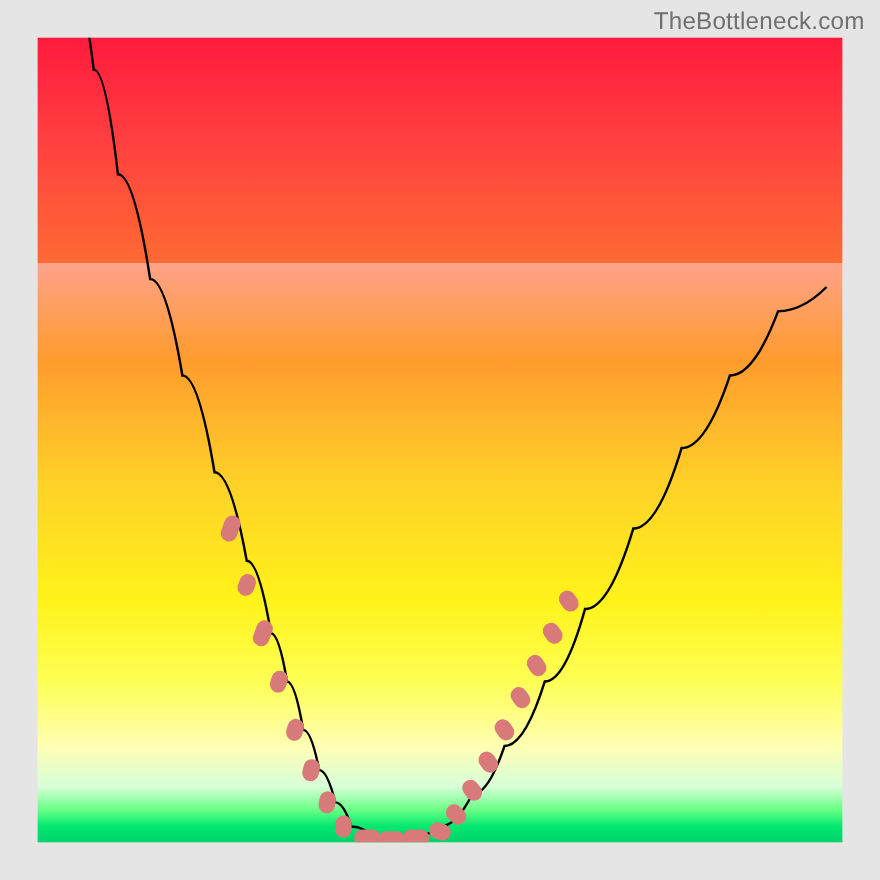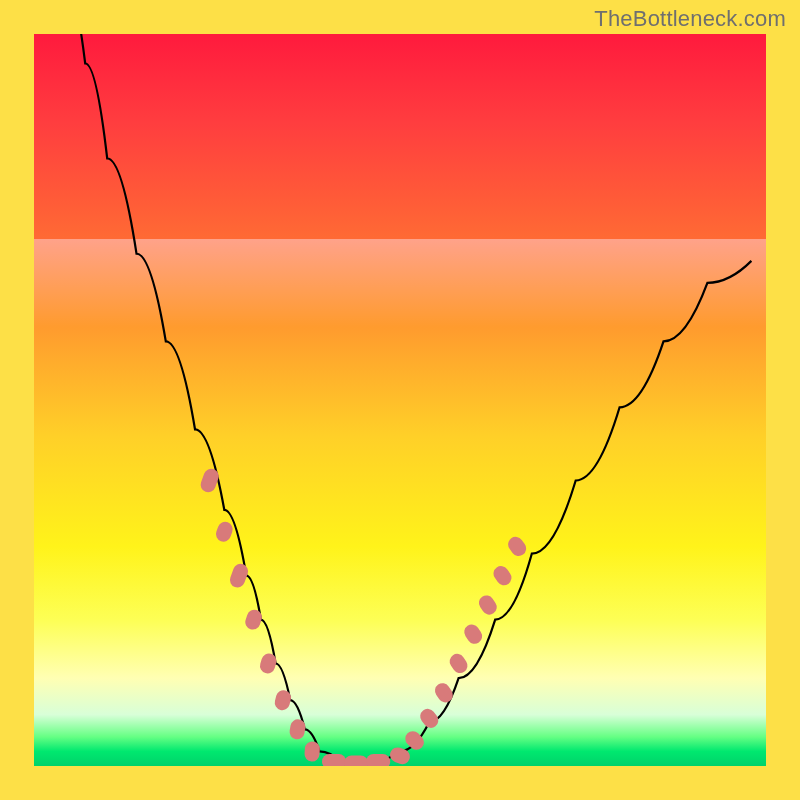--- a/index.html
+++ b/index.html
@@ -9,21 +9,21 @@
     height: 800px;
     background: #000;
     font-family: Arial, Helvetica, sans-serif;
   }
   .frame {
     position: absolute;
     top: 0;
     left: 0;
     width: 800px;
     height: 800px;
-    background: #fde047;
+    background: #e5e5e5;
   }
   .plot-area {
     position: absolute;
     top: 34px;
     left: 34px;
     width: 732px;
     height: 732px;
     overflow: hidden;
   }
   .gradient {

